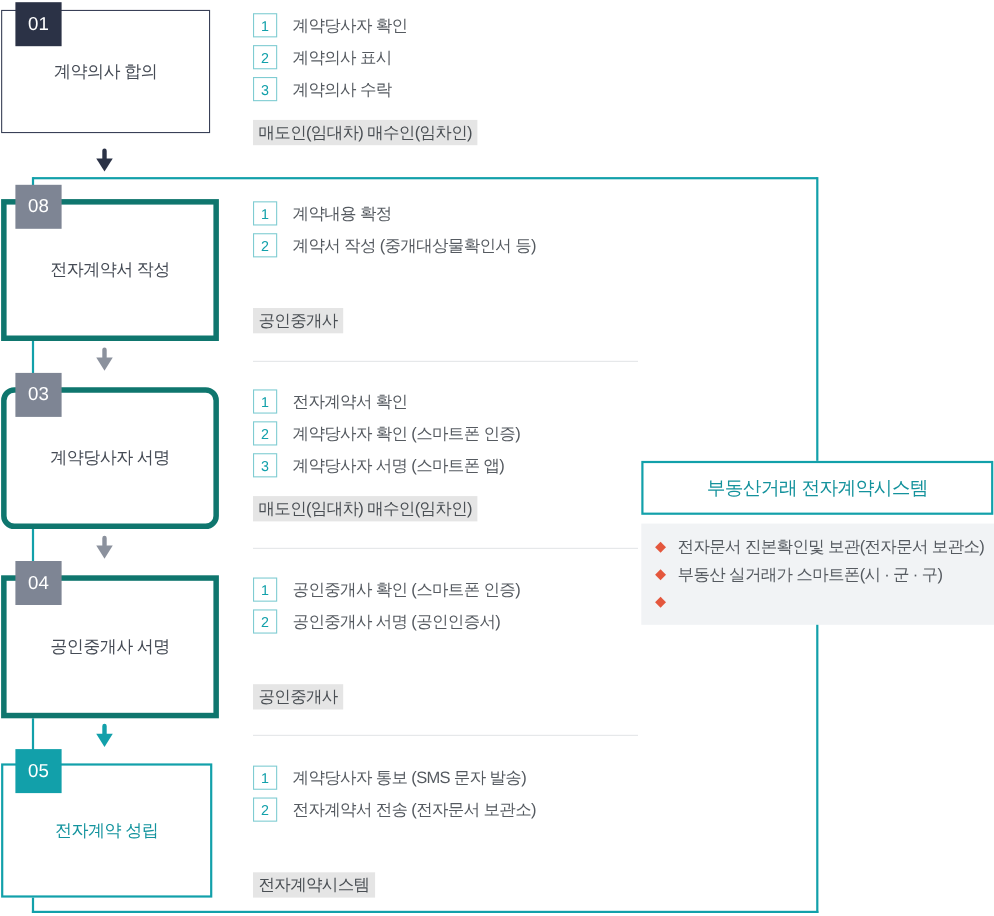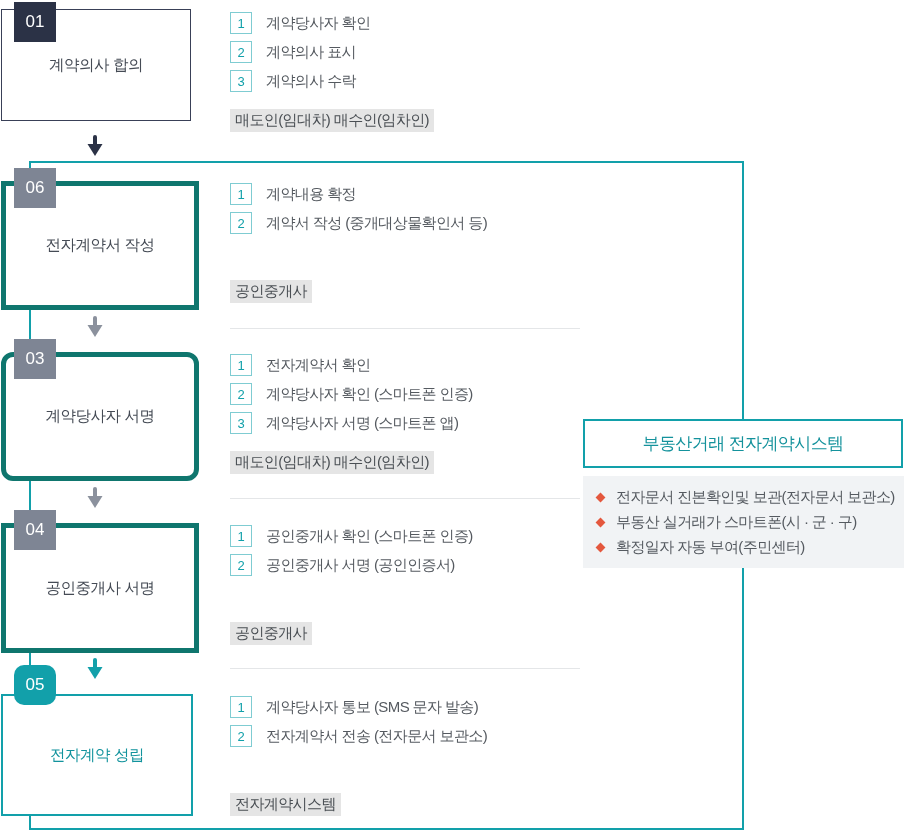--- a/index.html
+++ b/index.html
@@ -95,21 +95,21 @@
   <div class="actor-chip" style="top:109px;">매도인(임대차) 매수인(임차인)</div>
 
   <svg class="arrow arrow-navy" style="top:134px;" viewBox="0 0 22 24">
     <path class="stem" d="M11 3 L11 12"></path>
     <polygon class="head" points="3.5,10 18.5,10 11,22"></polygon>
   </svg>
 
   <div class="step-box theme-gray" style="top:181px;height:119px;">
     <span class="step-title">전자계약서 작성</span>
   </div>
-  <div class="step-badge badge-gray" style="top:168px;">06</div>
+  <div class="step-badge badge-gray" style="top:168px;">08</div>
   <div class="items" style="top:183px;">
     <div class="item-row">
       <span class="num-chip">1</span>
       <span class="item-text">계약내용 확정</span>
     </div>
     <div class="item-row">
       <span class="num-chip">2</span>
       <span class="item-text">계약서 작성 (중개대상물확인서 등)</span>
     </div>
   </div>
@@ -162,21 +162,21 @@
   <div class="actor-chip" style="top:622px;">공인중개사</div>
 
   <svg class="arrow arrow-teal" style="top:657px;" viewBox="0 0 22 24">
     <path class="stem" d="M11 3 L11 12"></path>
     <polygon class="head" points="3.5,10 18.5,10 11,22"></polygon>
   </svg>
 
   <div class="step-box theme-teal" style="top:694px;height:118px;">
     <span class="step-title">전자계약 성립</span>
   </div>
-  <div class="step-badge badge-teal" style="top:665px;border-radius:10px;">05</div>
+  <div class="step-badge badge-teal" style="top:681px;">05</div>
   <div class="items" style="top:696px;">
     <div class="item-row">
       <span class="num-chip">1</span>
       <span class="item-text">계약당사자 통보 (SMS 문자 발송)</span>
     </div>
     <div class="item-row">
       <span class="num-chip">2</span>
       <span class="item-text">전자계약서 전송 (전자문서 보관소)</span>
     </div>
   </div>
@@ -189,17 +189,16 @@
     <div class="feature-row">
       <span class="diamond"></span>
       <span class="feature-text">전자문서 진본확인및 보관(전자문서 보관소)</span>
     </div>
     <div class="feature-row">
       <span class="diamond"></span>
       <span class="feature-text">부동산 실거래가 스마트폰(시 · 군 · 구)</span>
     </div>
     <div class="feature-row">
       <span class="diamond"></span>
-      <span class="feature-text">확정일자 자동 부여(주민센터)</span>
     </div>
   </div>
 
 </div>
 
 </body></html>

